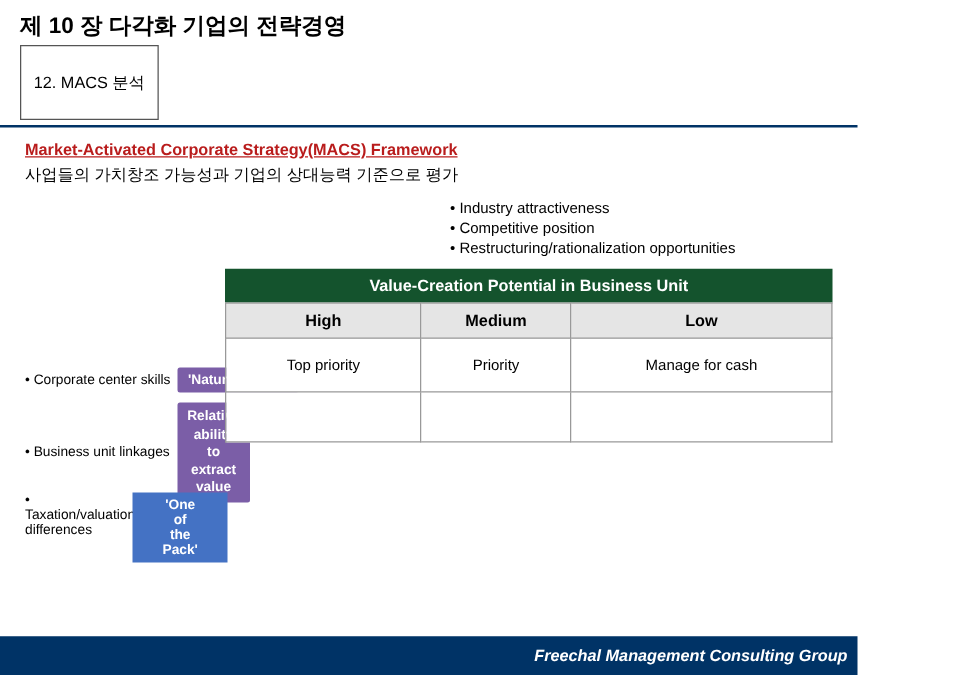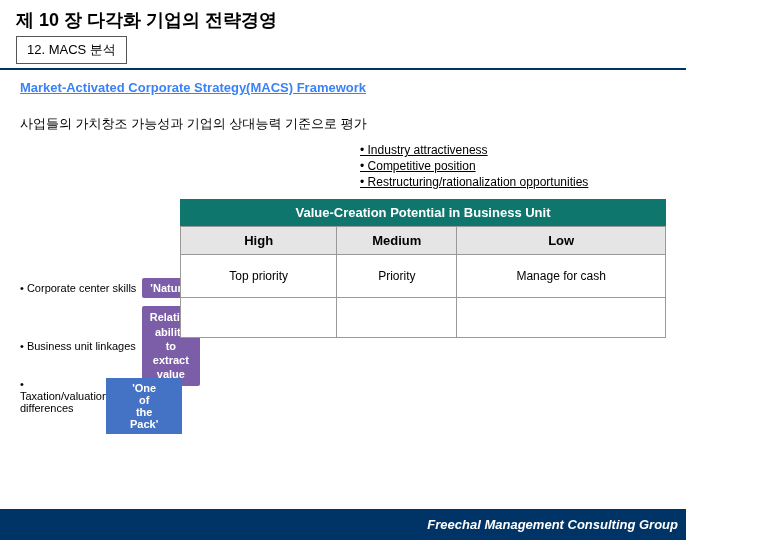--- a/index.html
+++ b/index.html
@@ -24,57 +24,56 @@
     }
     .header-title {
       font-size: 18px;
       font-weight: bold;
       color: #000;
       font-family: 'Malgun Gothic', Arial, sans-serif;
     }
     .section-label-box {
       display: inline-block;
       border: 1px solid #555;
-      padding: 4px 10px;
+      padding: 20px 10px;
       margin-top: 4px;
       font-size: 13px;
       color: #000;
       font-family: 'Malgun Gothic', Arial, sans-serif;
     }
     .main-content {
       flex: 1;
       padding: 10px 20px;
       display: flex;
       flex-direction: column;
     }
     .framework-title {
       font-size: 13px;
       font-weight: bold;
       text-decoration: underline;
-      margin-bottom: 20px;
-      color: #3b82f6;
+      margin-bottom: 4px;
+      color: #b91c1c;
     }
     .subtitle {
       font-size: 13px;
       font-family: 'Malgun Gothic', Arial, sans-serif;
       margin-bottom: 10px;
       color: #000;
     }
     .bullet-list {
       margin-left: 340px;
       margin-bottom: 8px;
     }
     .bullet-item {
       font-size: 12px;
       color: #000;
       margin-bottom: 2px;
-      text-decoration: underline;
     }
     .orange-header {
-      background: #0f766e;
+      background: #14532d;
       color: #fff;
       font-weight: bold;
       font-size: 13px;
       text-align: center;
       padding: 6px 10px;
       margin-left: 160px;
       margin-bottom: 0;
     }
     .matrix-area {
       display: flex;

